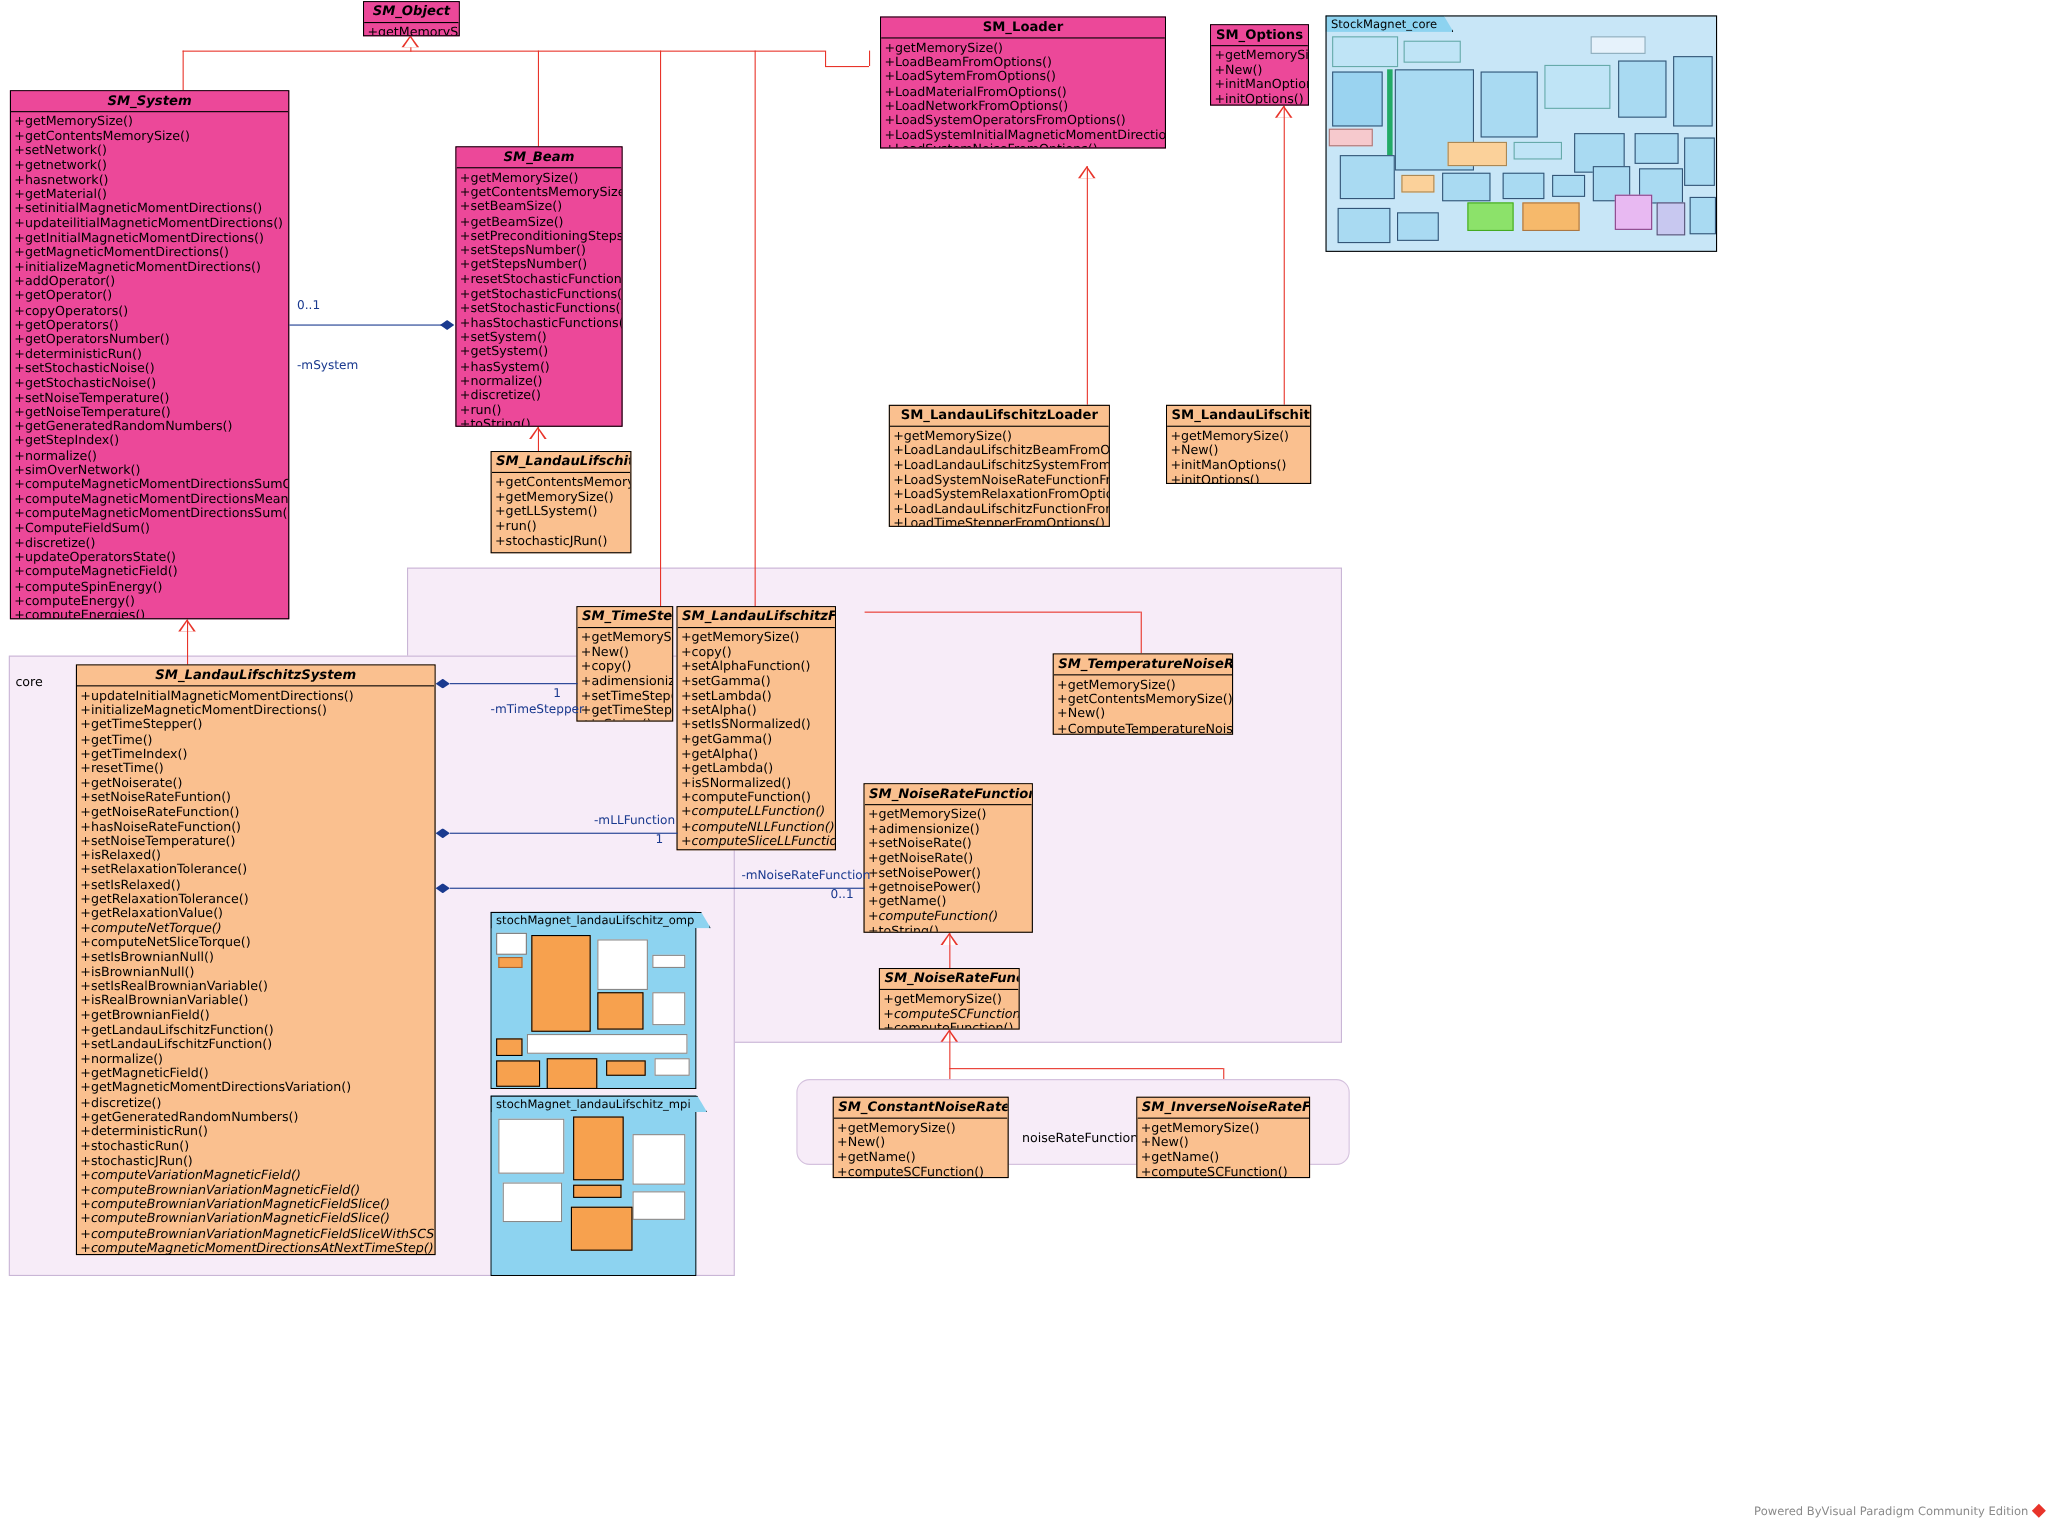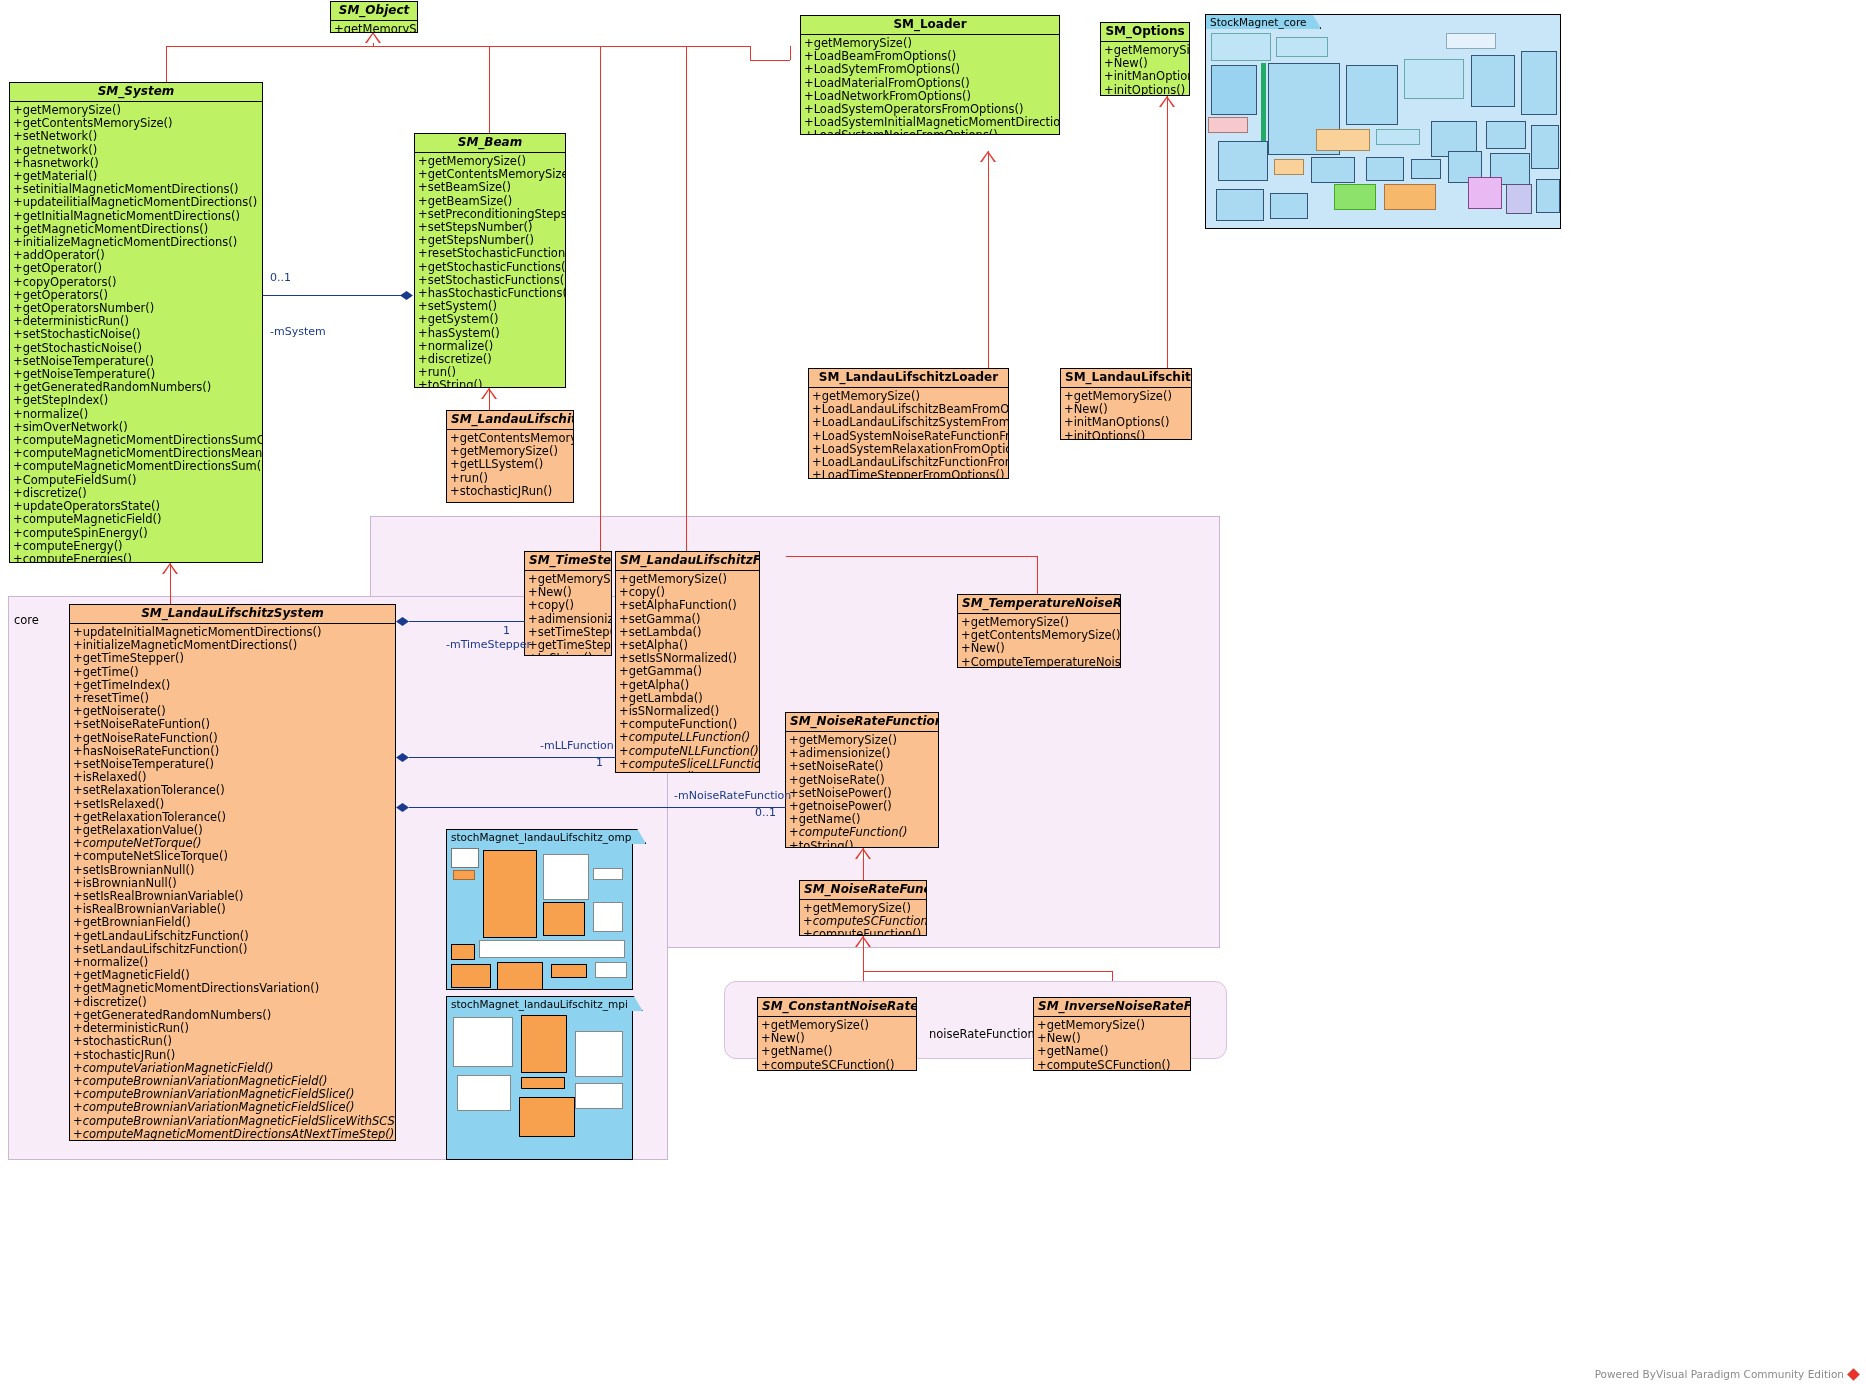--- a/index.html
+++ b/index.html
@@ -11,21 +11,21 @@
   
   .cls { position:absolute; border:1px solid #000; box-sizing:border-box;
          background:#8dd3f0; overflow:hidden; }
   .cls > .hdr { text-align:center; font-weight:bold; font-style:italic;
                 font-size:12px; padding:2px 4px 3px 4px; line-height:13px;
                 border-bottom:1px solid #000; background:inherit; white-space:nowrap; }
   .cls > .ops { padding:2px 2px 3px 3px; }
   .cls > .ops div { line-height:13.2px; white-space:nowrap; font-size:11.5px; }
   .cls > .ops div.it { font-style:italic; }
 
-  .blue { background:#bef264; }
+  .blue { background:#ec4899; }
   .orange { background:#fac08f; }
 
   
   .pkg { position:absolute; box-sizing:border-box; }
   .pkg-core { border:1px solid #c9b6d6; background:#f7ecf8; }
   .pkg-round { border:1px solid #d5c2de; background:#f7ecf8; border-radius:12px; }
 
   
   .ln { position:absolute; background:#e8342a; }
   .lnh { height:1px; }

